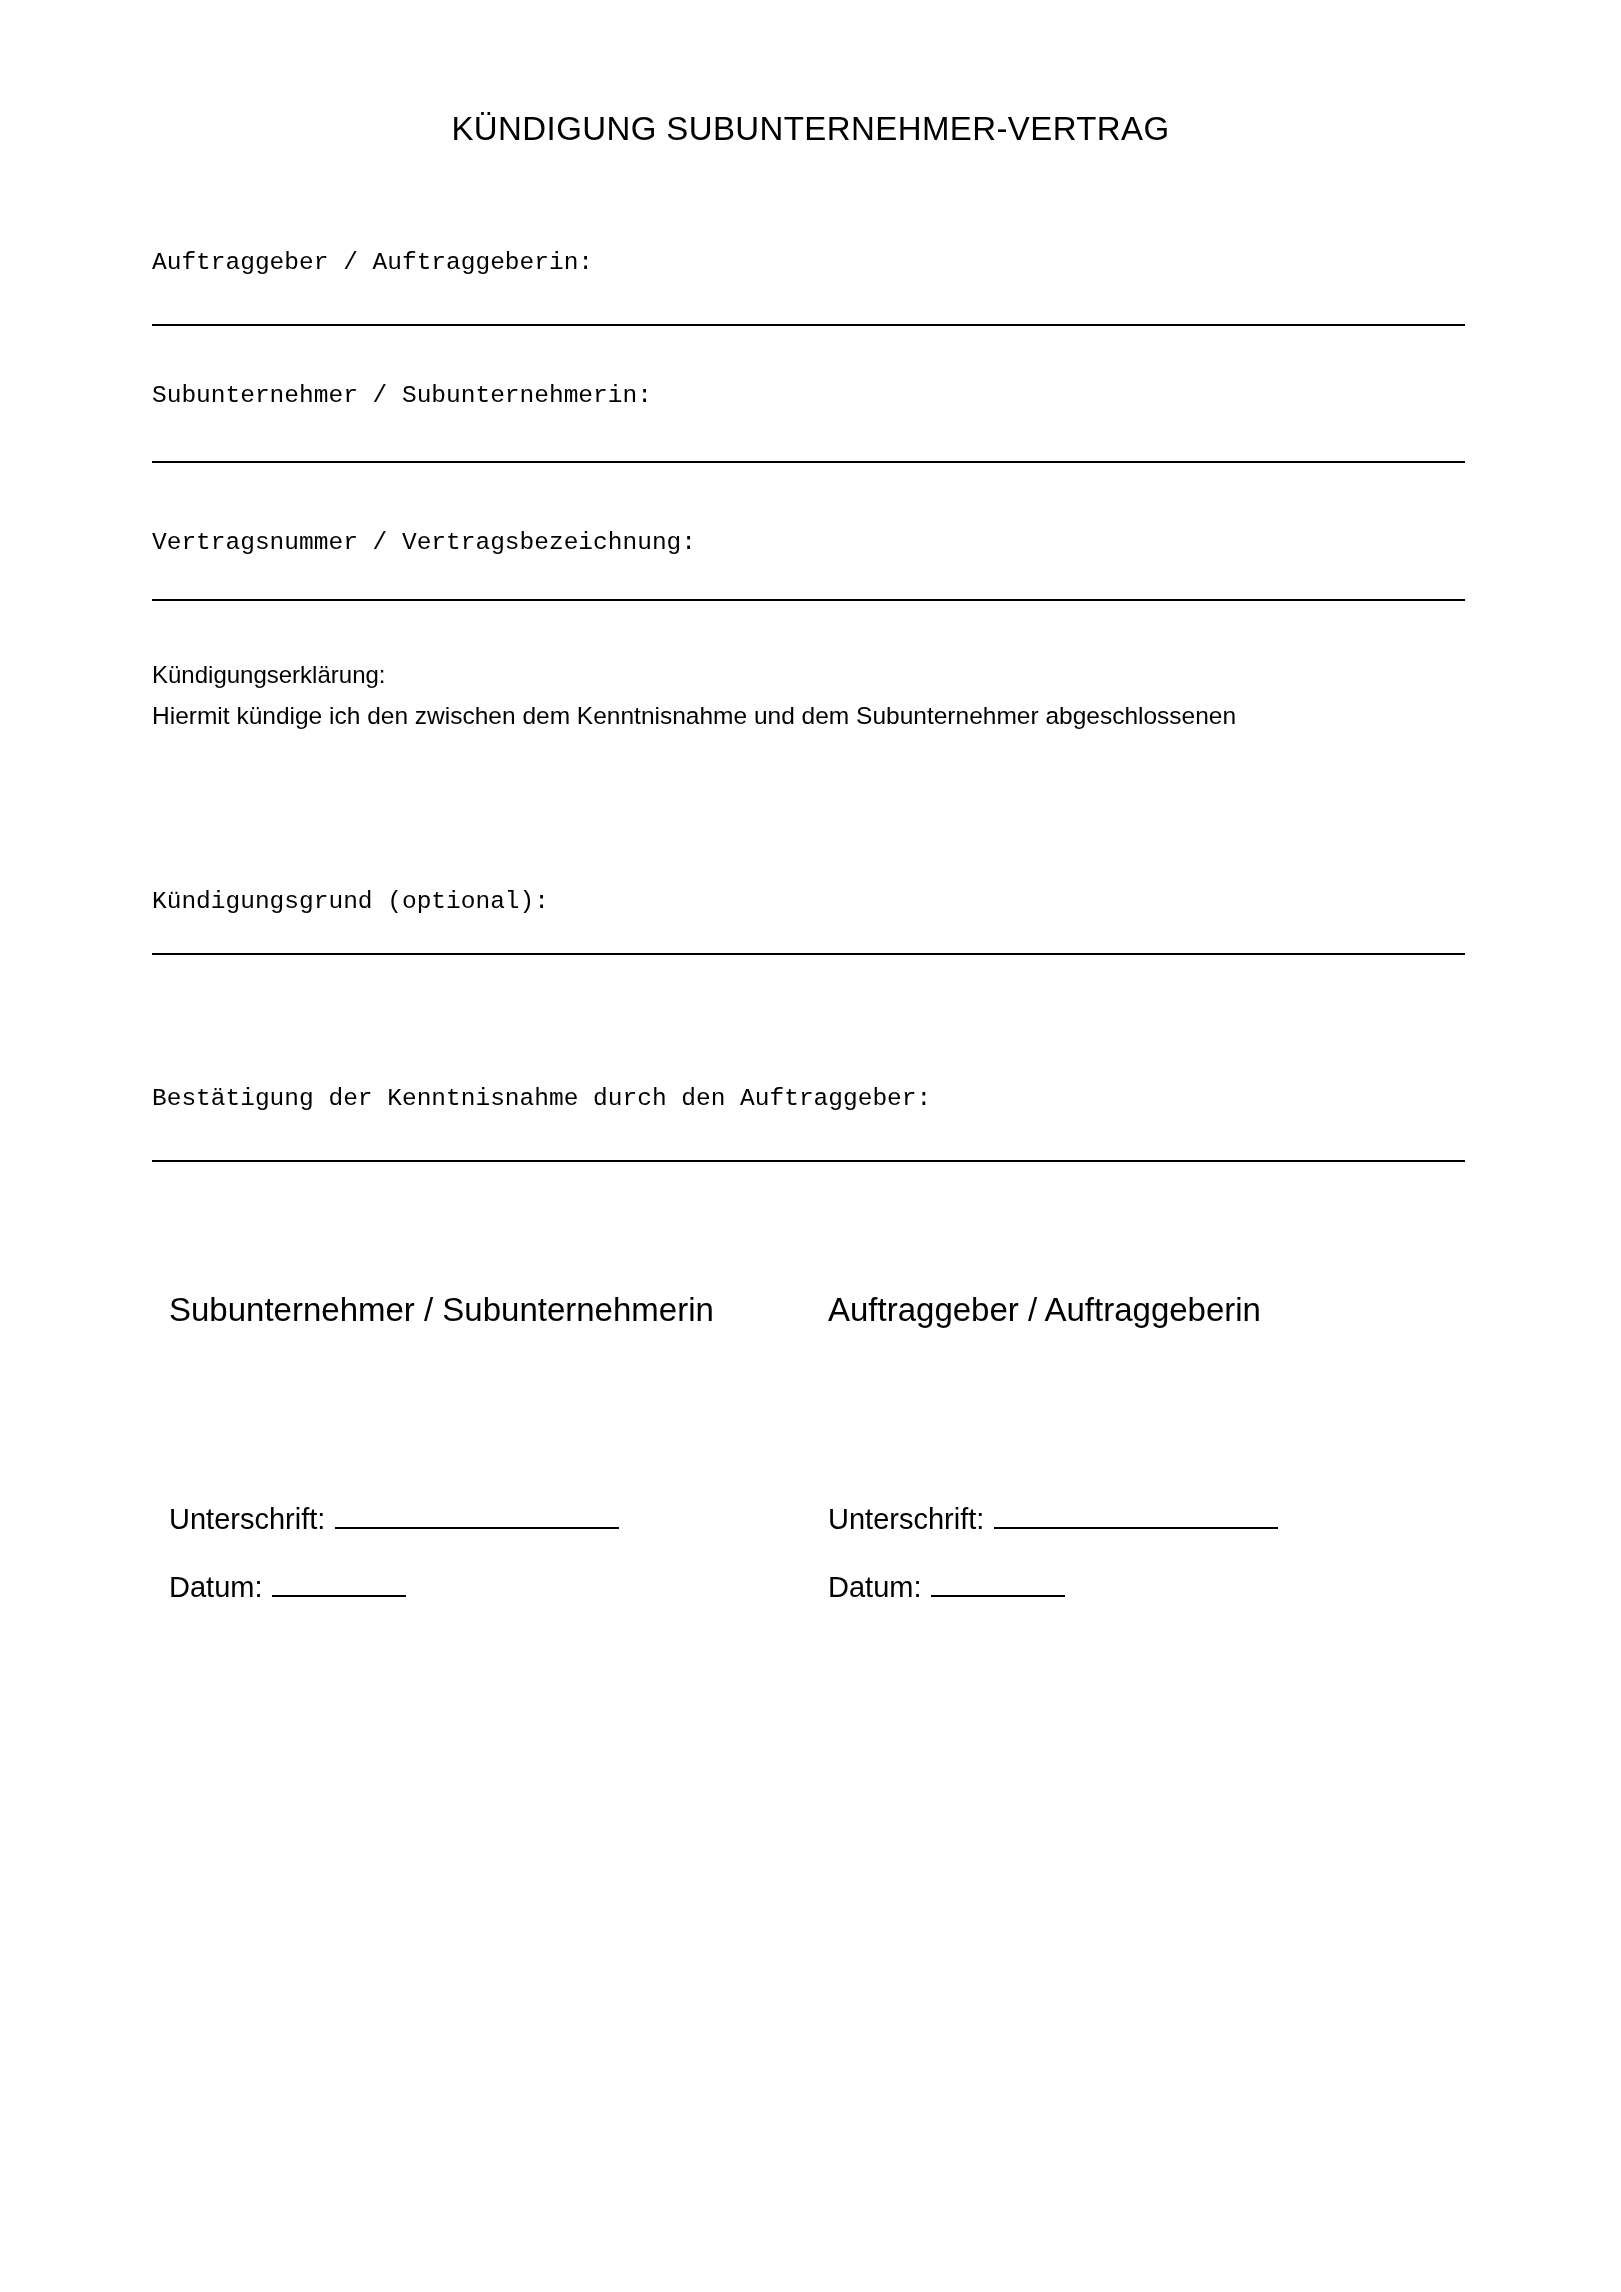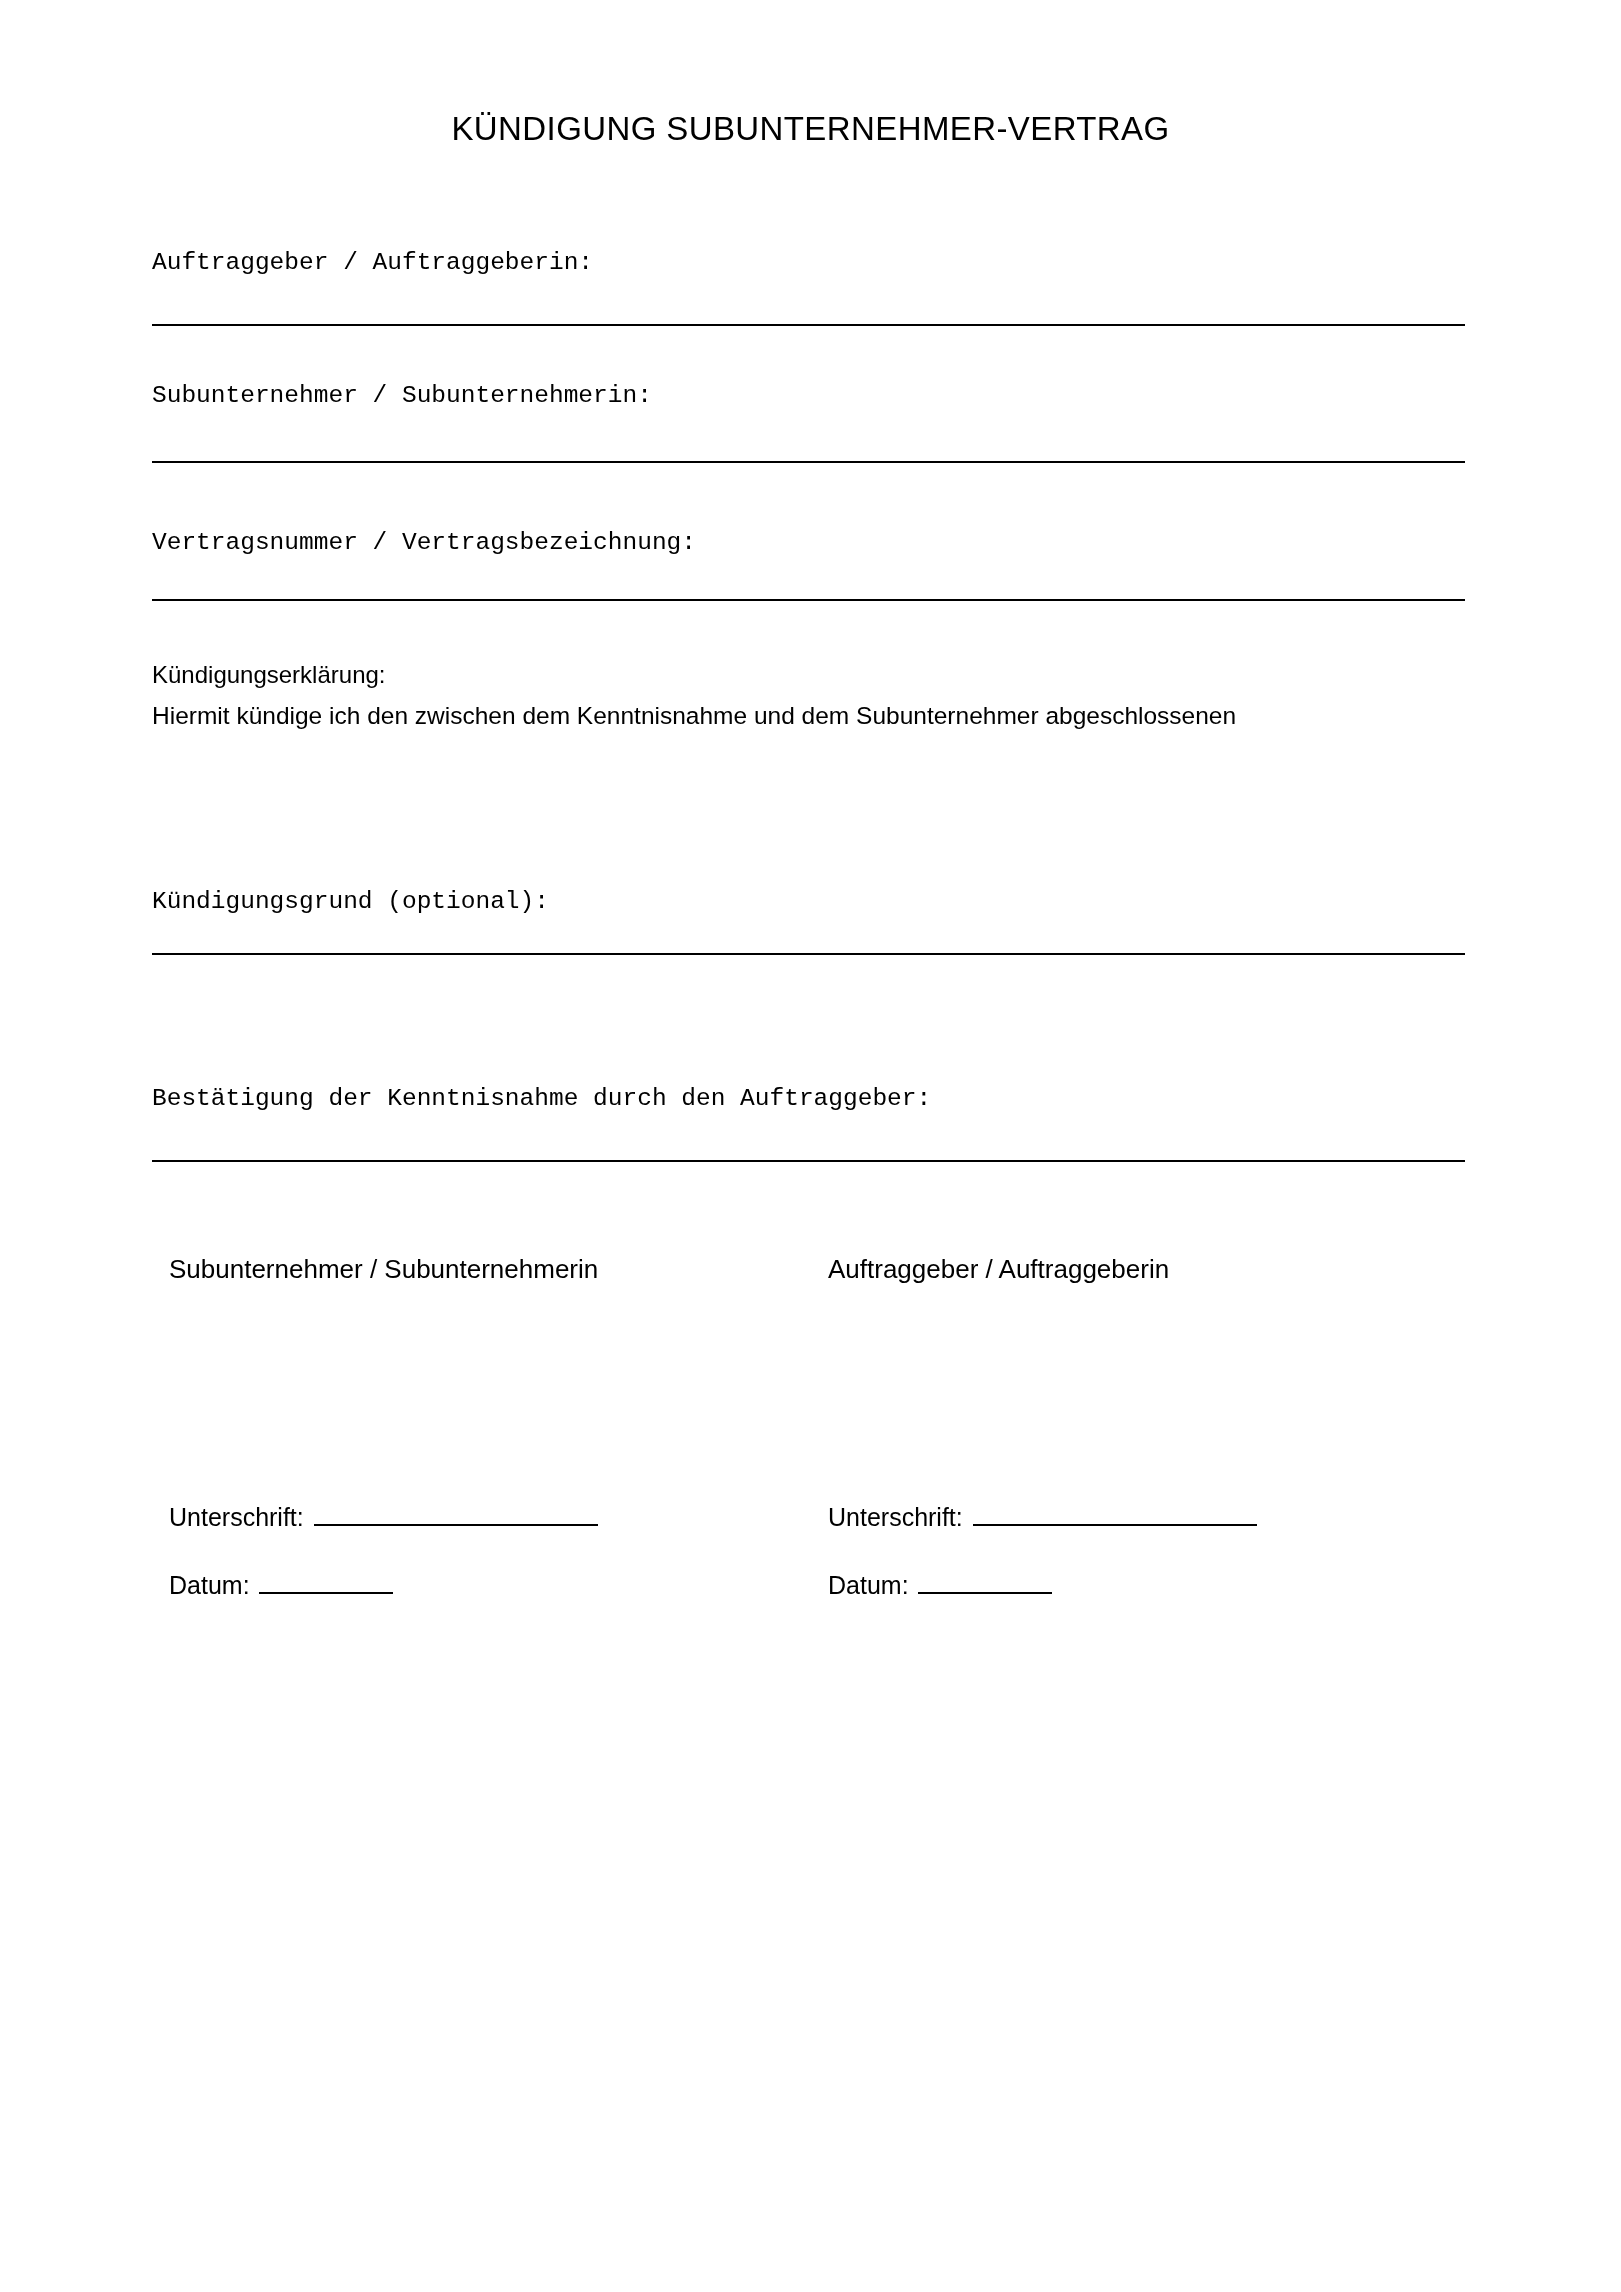--- a/index.html
+++ b/index.html
@@ -98,29 +98,30 @@
   .sig-col {
     position: absolute;
     top: 0;
     width: 647px;
   }
 
   .sig-col.col-left  { left: 169px; }
   .sig-col.col-right { left: 828px; }
 
   .sig-party {
-    font-size: 26px;
-    line-height: 1.3;
-    white-space: nowrap;
+    font-size: 33px;
+    line-height: 1.3;
+    white-space: nowrap;
+    margin-top: 36px;
   }
 
   .sig-line-row {
     position: absolute;
     left: 0;
-    font-size: 25px;
+    font-size: 29px;
     line-height: 1.3;
     white-space: nowrap;
     display: flex;
     align-items: baseline;
   }
 
   .sig-line-row.row-signature { top: 248px; }
   .sig-line-row.row-date      { top: 316px; }
 
   .sig-caption { display: inline-block; }

